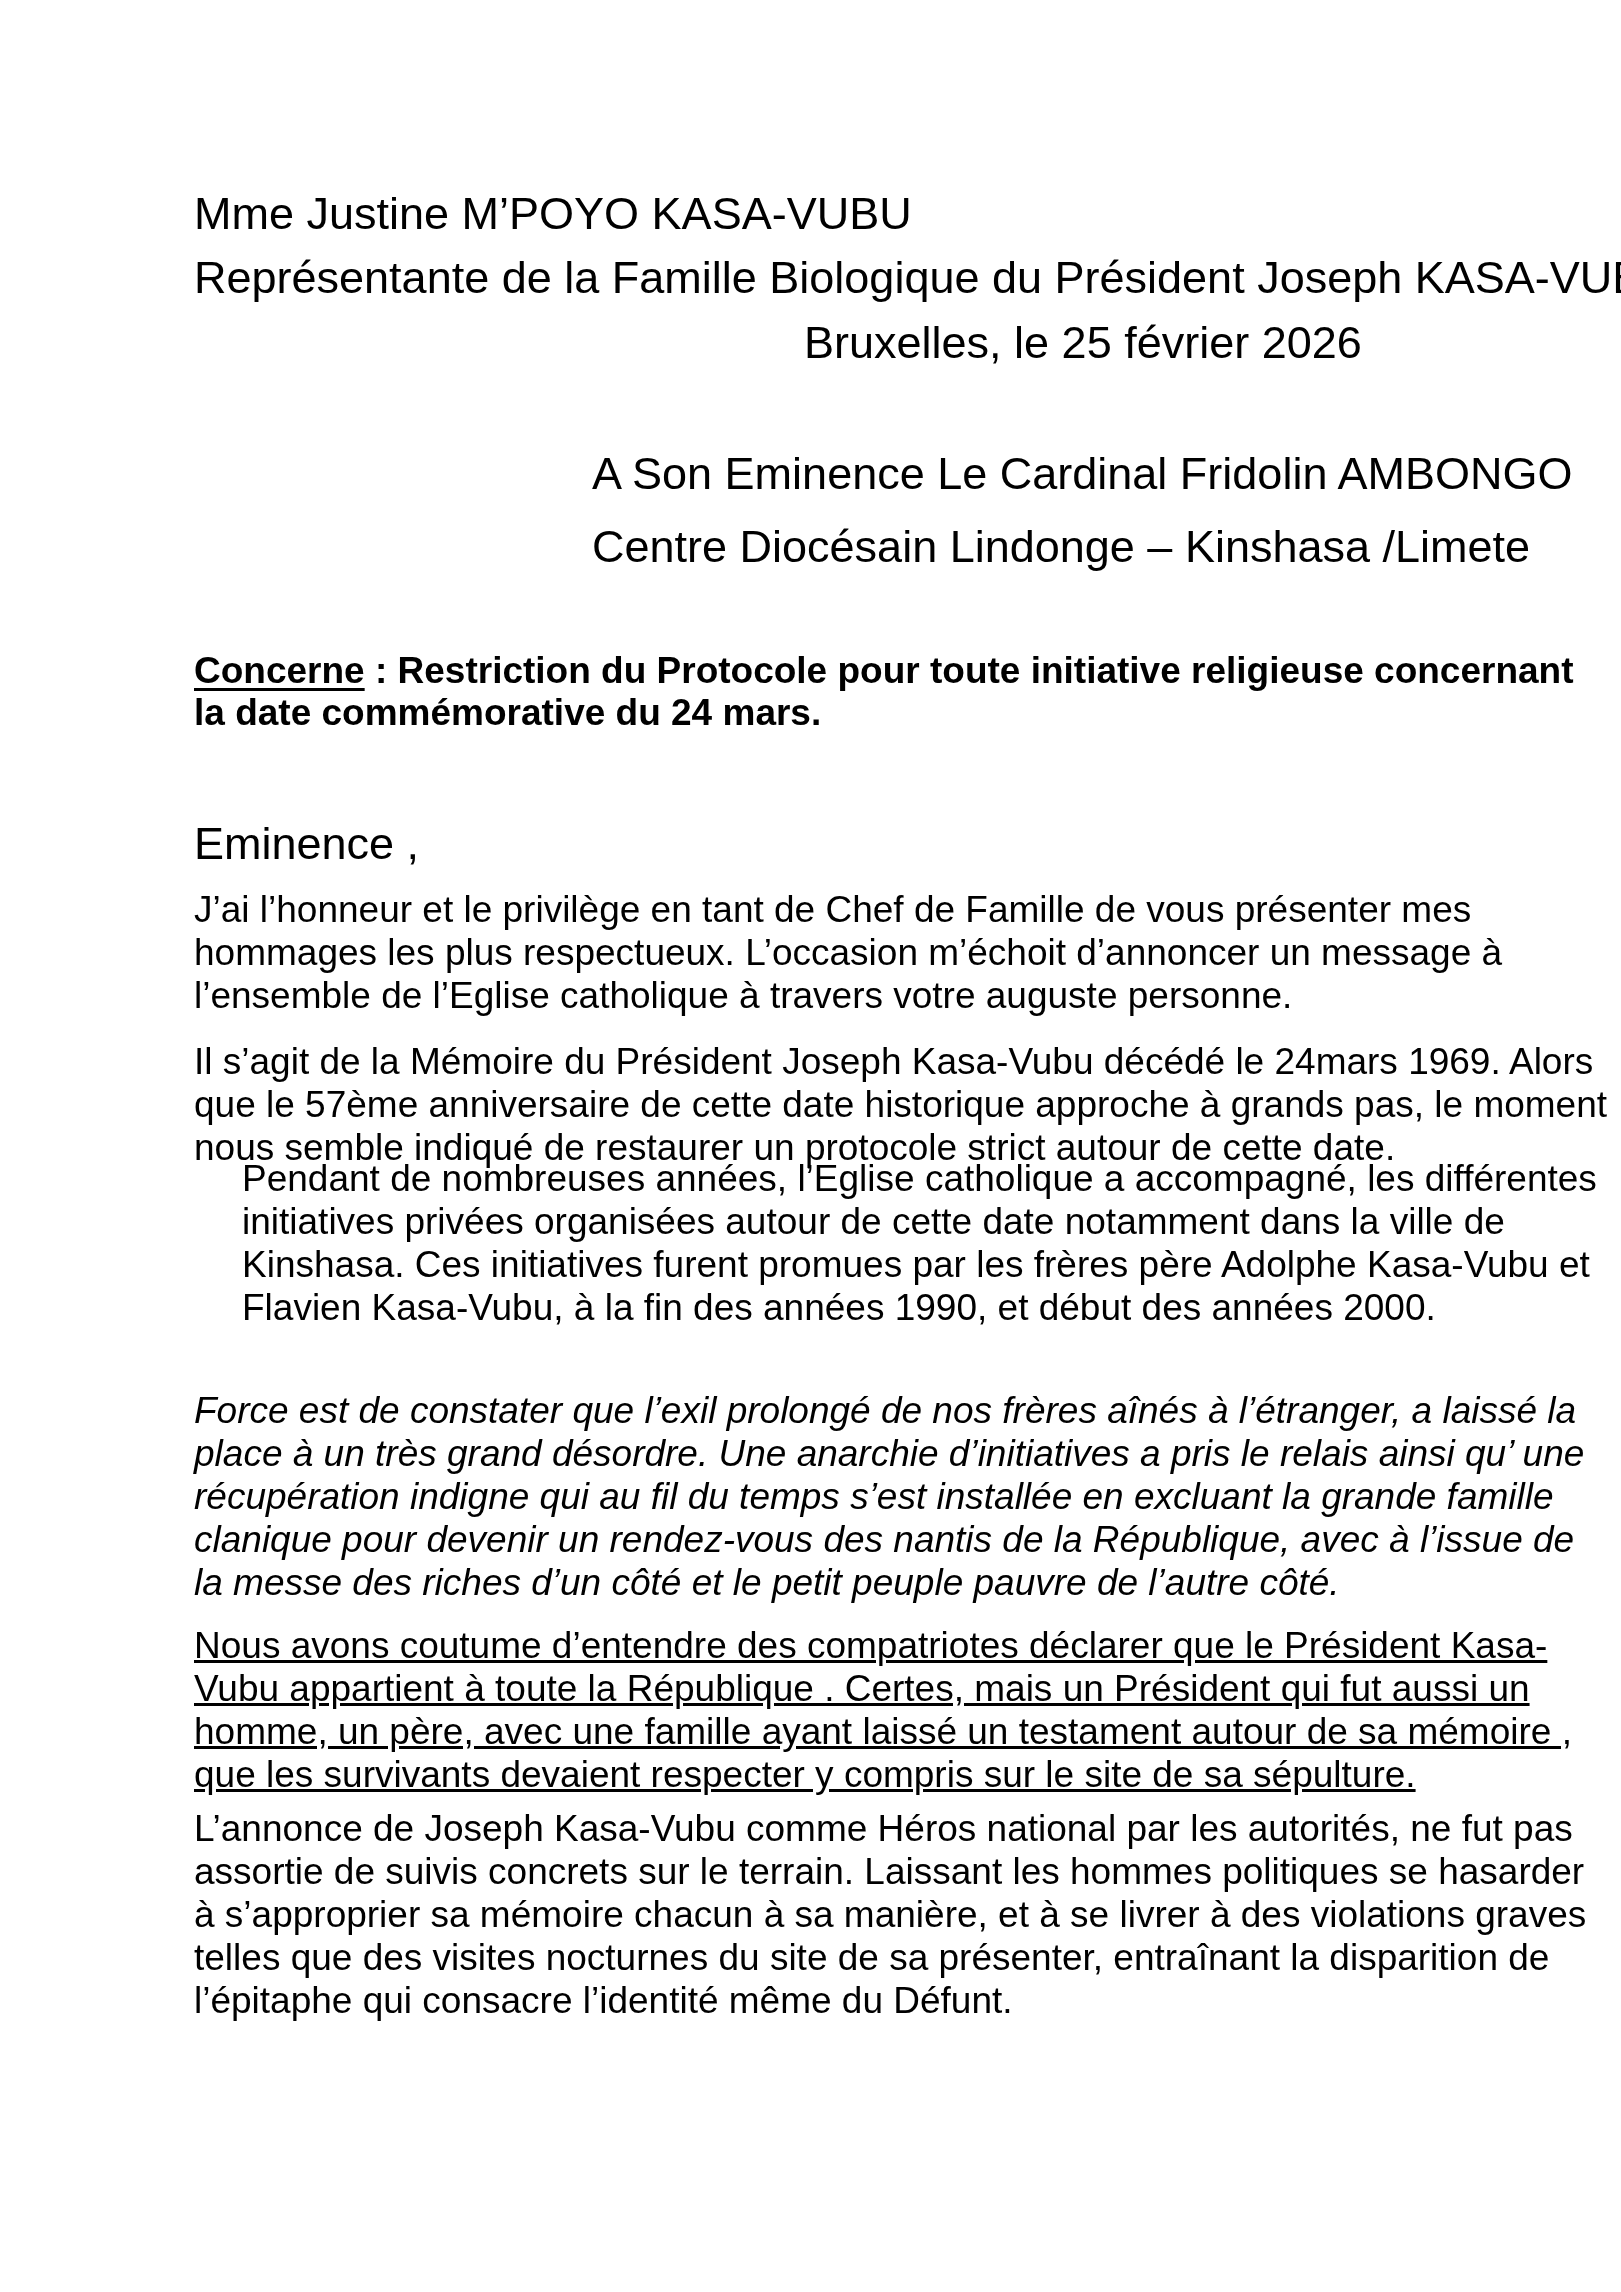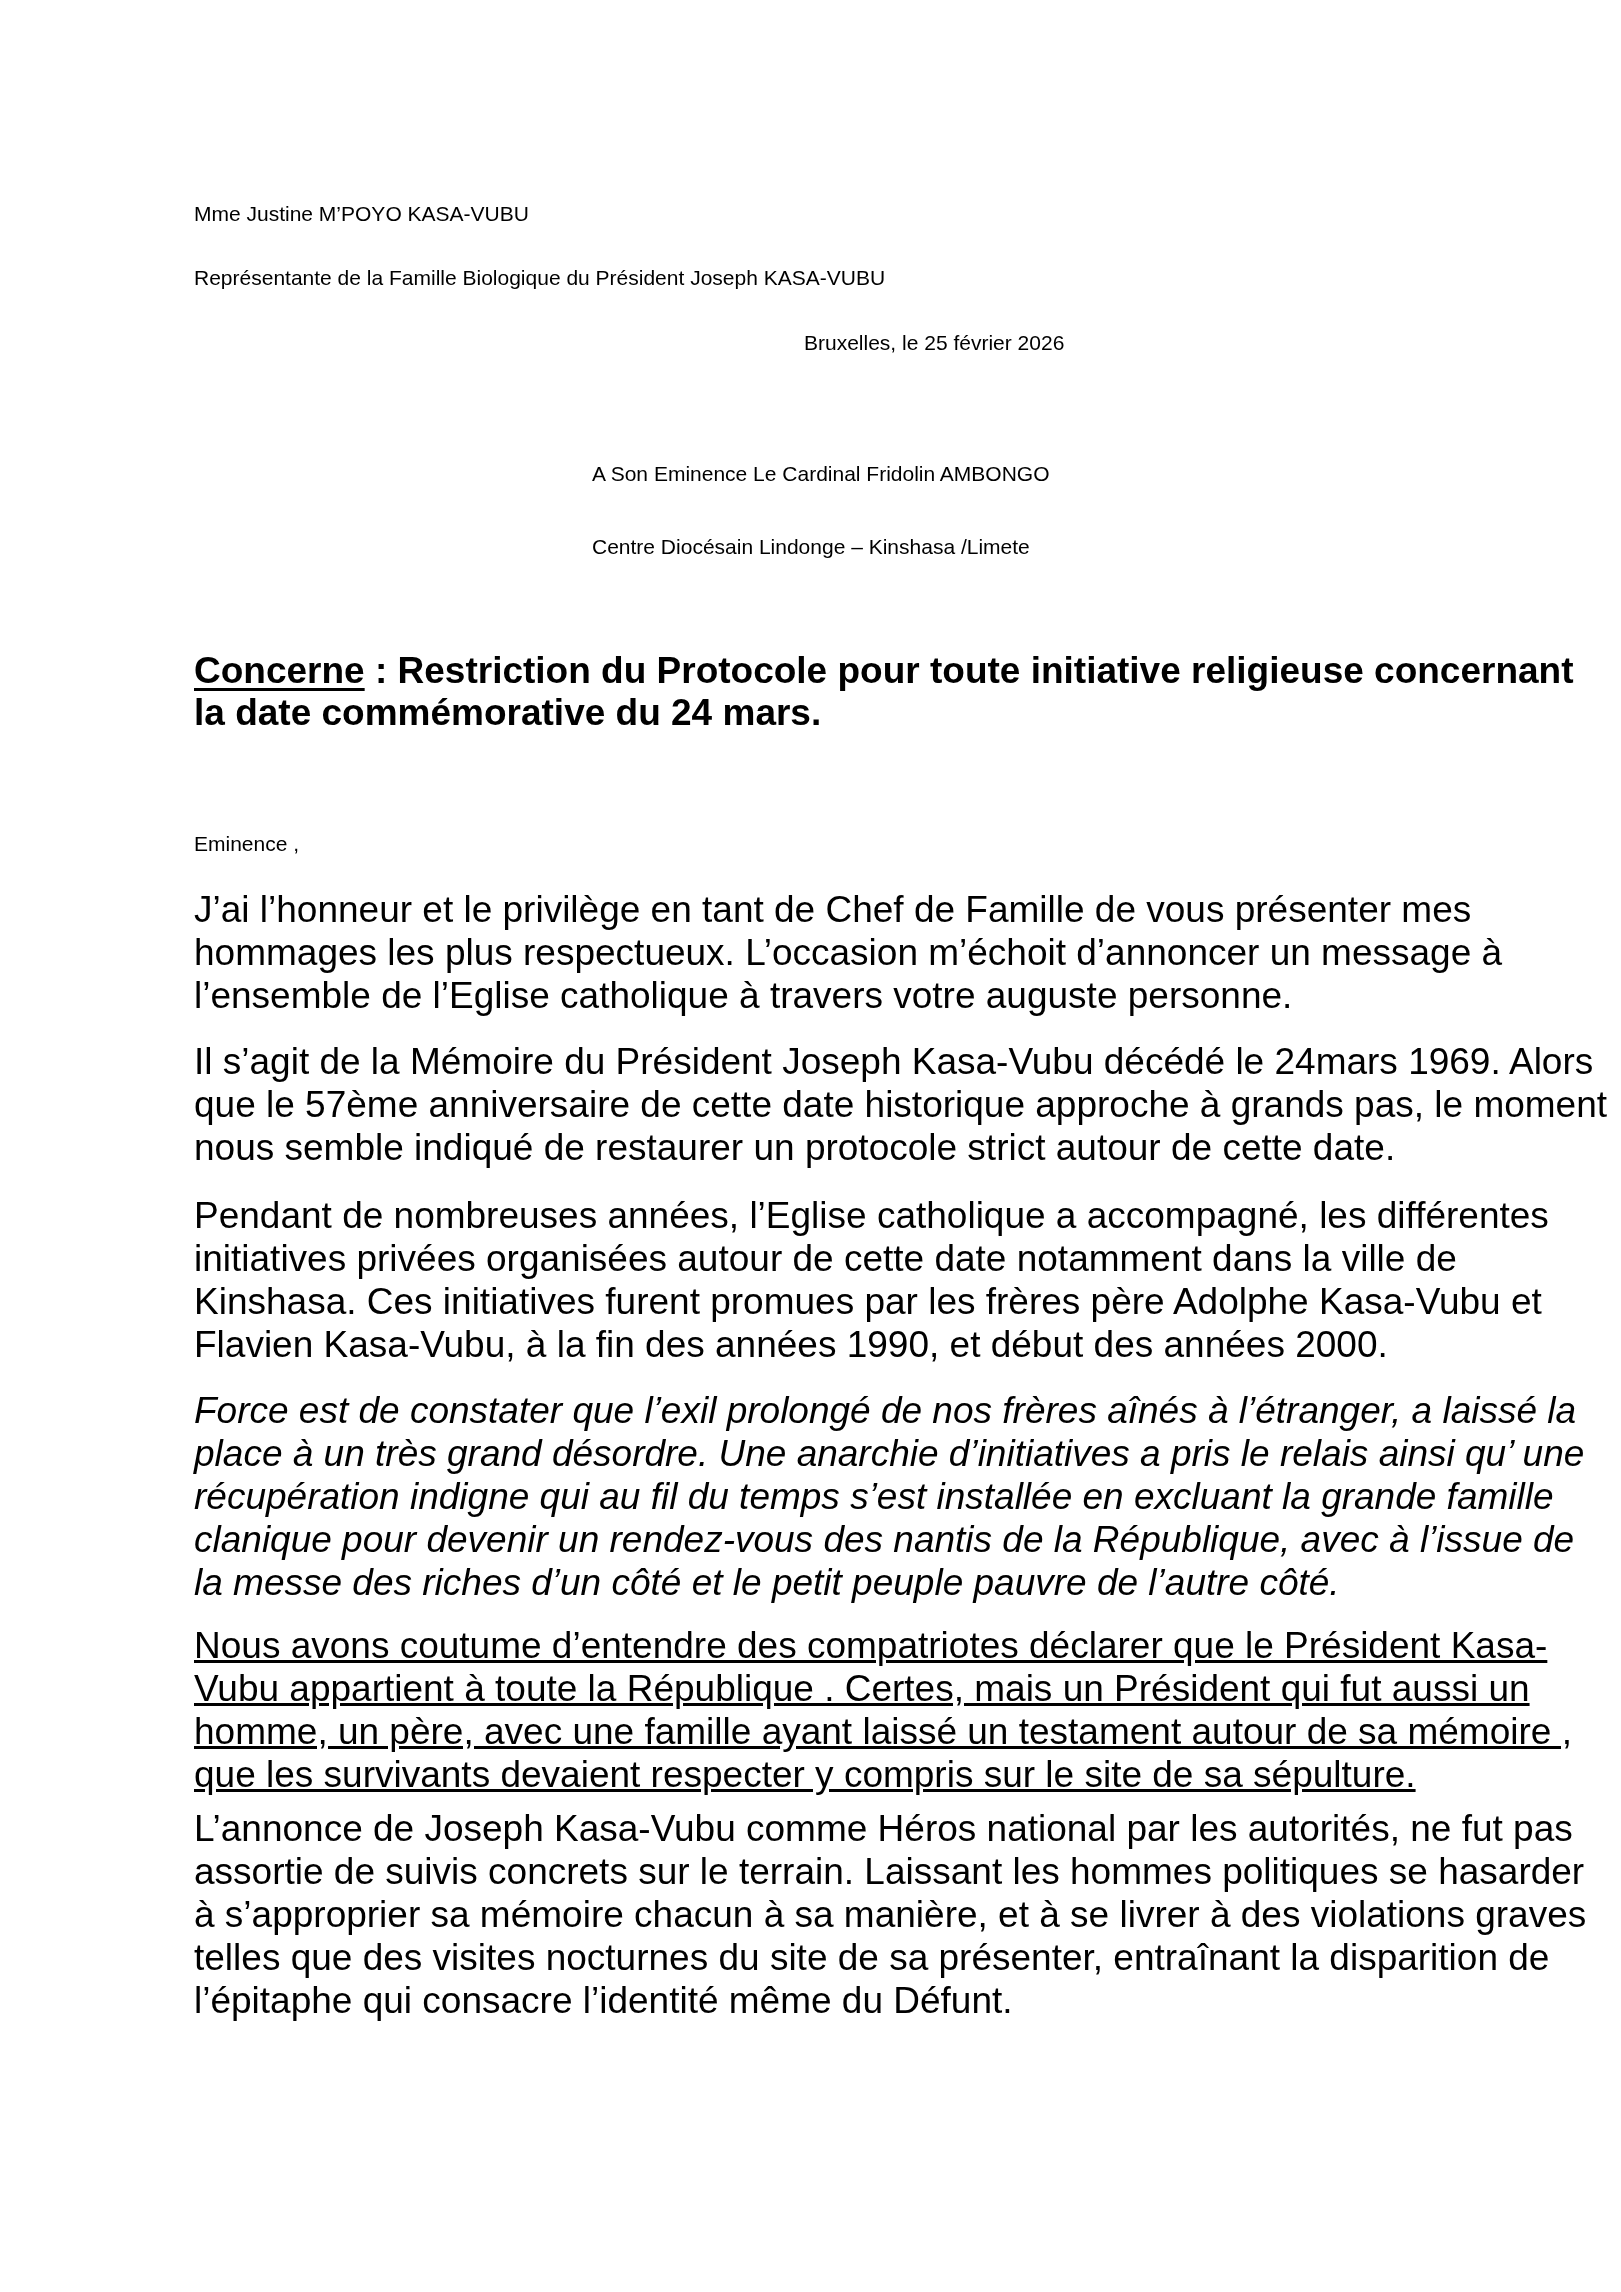--- a/index.html
+++ b/index.html
@@ -17,21 +17,21 @@
   }
   .page {
     position: absolute;
     left: 0; top: 0;
     width: 1621px;
     height: 2293px;
     background: #ffffff;
   }
   .line {
     position: absolute;
-    font-size: 21px;
+    font-size: 45px;
     line-height: 43px;
     white-space: nowrap;
   }
   .left { left: 194px; }
   .date { left: 804px; }
   .recipient { left: 592px; }
 
   .block {
     position: absolute;
     left: 194px;
@@ -86,21 +86,21 @@
     <span class="row">hommages les plus respectueux. L’occasion m’échoit d’annoncer un message à</span>
     <span class="row last">l’ensemble de l’Eglise catholique à travers votre auguste personne.</span>
   </div>
 
   <div class="block" style="top:1040px;">
     <span class="row">Il s’agit de la Mémoire du Président Joseph Kasa-Vubu décédé le 24mars 1969. Alors</span>
     <span class="row">que le 57ème anniversaire de cette date historique approche à grands pas, le moment</span>
     <span class="row last">nous semble indiqué de restaurer un protocole strict autour de cette date.</span>
   </div>
 
-  <div class="block" style="top:1194px;">
+  <div class="block" style="top:1157px;margin-left:48px;">
     <span class="row">Pendant de nombreuses années, l’Eglise catholique a accompagné, les différentes</span>
     <span class="row">initiatives privées organisées autour de cette date notamment dans la ville de</span>
     <span class="row">Kinshasa. Ces initiatives furent  promues par les frères père Adolphe Kasa-Vubu et</span>
     <span class="row last">Flavien Kasa-Vubu, à la fin des années 1990, et début des années 2000.</span>
   </div>
 
   <div class="block" style="top:1389px;font-style:italic;">
     <span class="row">Force est de constater que l’exil prolongé de nos frères aînés  à l’étranger, a laissé la</span>
     <span class="row">place à un très grand désordre. Une anarchie d’initiatives a pris le relais ainsi qu’ une</span>
     <span class="row">récupération indigne qui au fil du temps s’est installée en excluant la grande famille</span>

